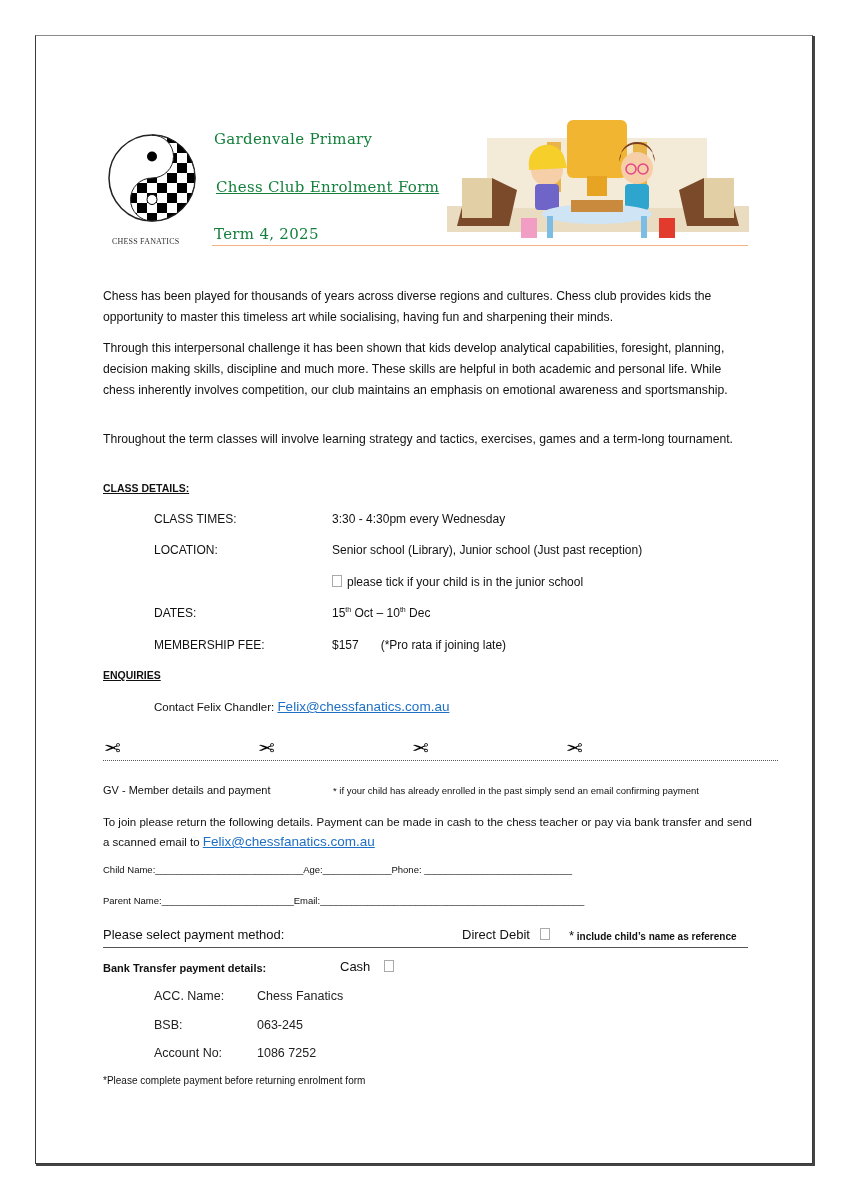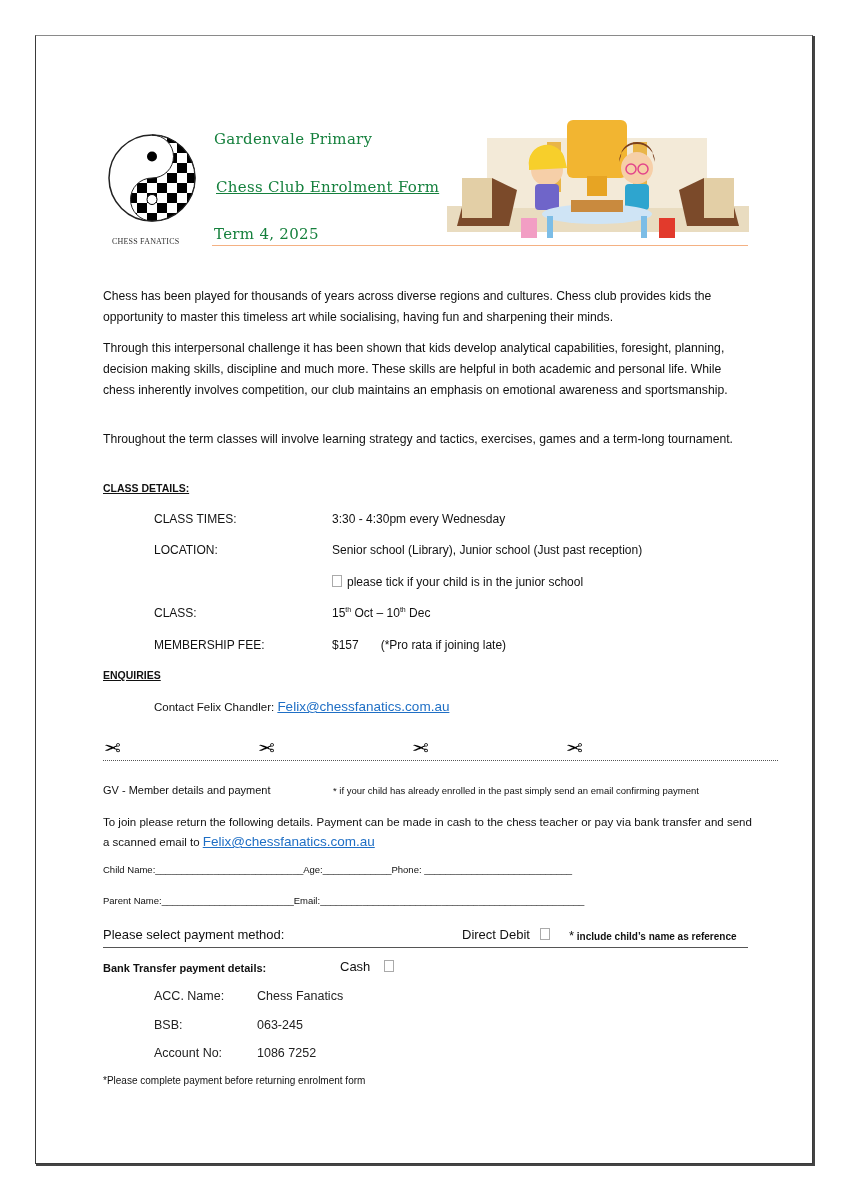--- a/index.html
+++ b/index.html
@@ -121,21 +121,21 @@
 <div class="abs lbl r1">CLASS TIMES:</div>
 <div class="abs val r1">3:30 - 4:30pm every Wednesday</div>
 
 <div class="abs lbl r2">LOCATION:</div>
 <div class="abs val r2">Senior school (Library), Junior school (Just past reception)</div>
 
 <div class="abs val r3">
   <span class="chk"></span><span>please tick if your child is in the junior school</span>
 </div>
 
-<div class="abs lbl r4">CLASS:</div>
+<div class="abs lbl r4">DATES:</div>
 <div class="abs val r4"><span>15</span><sup>th</sup><span> Oct – </span><span>10</span><sup>th</sup><span> Dec</span></div>
 
 <div class="abs lbl r5">MEMBERSHIP FEE:</div>
 <div class="abs val r5"><span>$157</span><span style="display:inline-block;width:22px"></span><span>(*Pro rata if joining late)</span></div>
 
 <div class="abs h-under enq-hd">ENQUIRIES</div>
 <div class="abs contact">
   <span>Contact Felix Chandler: </span><a class="link">Felix@chessfanatics.com.au</a>
 </div>
 

